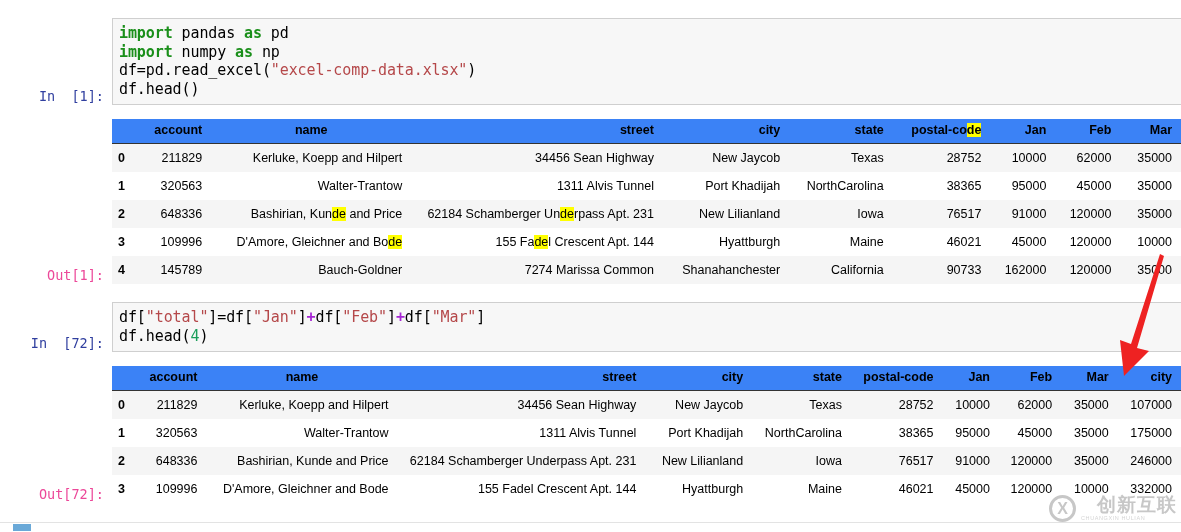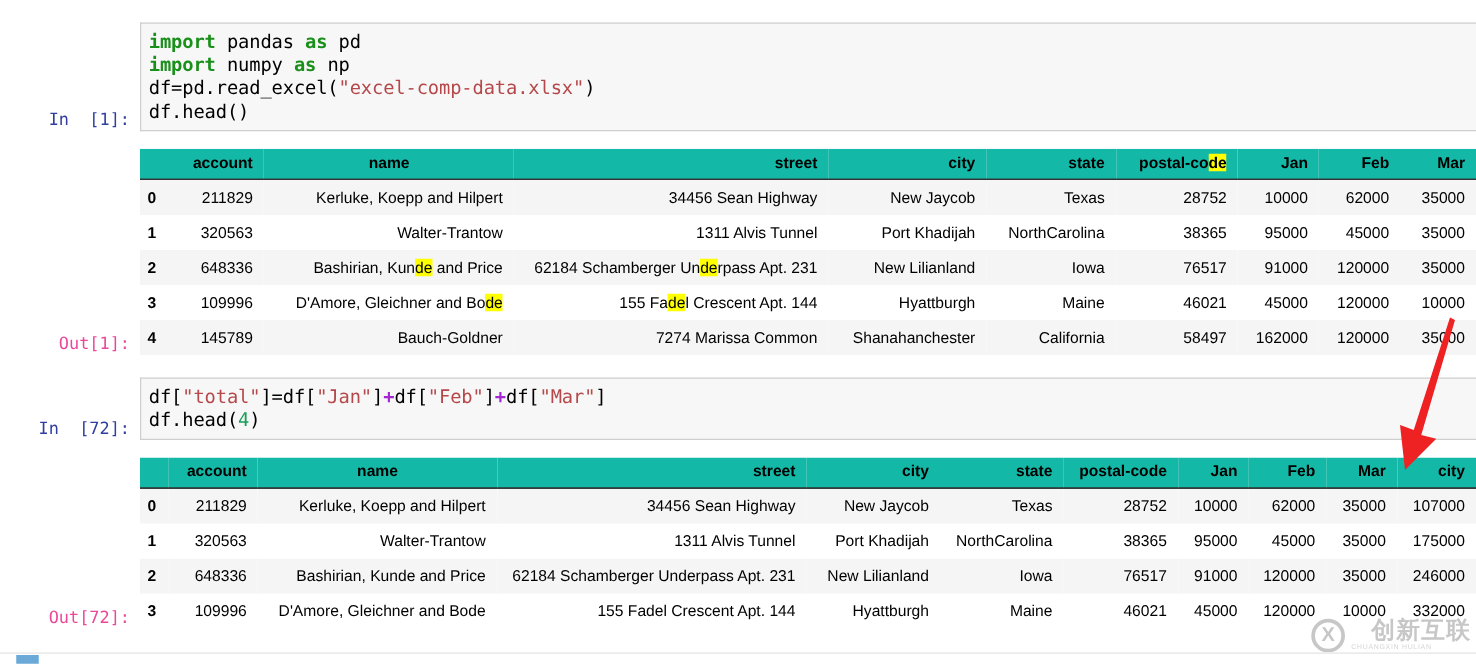--- a/index.html
+++ b/index.html
@@ -74,21 +74,21 @@
     color: #000000;
     border: none;
     table-layout: fixed;
   }
   table.df thead th {
     font-weight: bold;
     padding: 4px 9px 6px 9px;
     border-bottom: 1px solid #333333;
     vertical-align: bottom;
     white-space: nowrap;
-    background: #14b8a6;
+    background: #3b82f6;
   }
   table.df tbody td {
     padding: 7px 9px 7px 9px;
     border: none;
     white-space: nowrap;
     vertical-align: middle;
   }
   table.df tbody tr:nth-child(odd)  { background: #f5f5f5; }
   table.df tbody tr:nth-child(even) { background: #ffffff; }
   table.df td.idx, table.df th.idx {
@@ -262,21 +262,21 @@
           <td class="ta-r">120000</td>
           <td class="ta-r">10000</td>
         </tr>
         <tr>
           <td class="idx">4</td>
           <td class="ta-r">145789</td>
           <td class="ta-r">Bauch-Goldner</td>
           <td class="ta-r">7274 Marissa Common</td>
           <td class="ta-r">Shanahanchester</td>
           <td class="ta-r">California</td>
-          <td class="ta-r">58497</td>
+          <td class="ta-r">90733</td>
           <td class="ta-r">162000</td>
           <td class="ta-r">120000</td>
           <td class="ta-r">35000</td>
         </tr>
       </tbody>
     </table>
   </div>
 </div>
 
 <div class="gap-18"></div>

